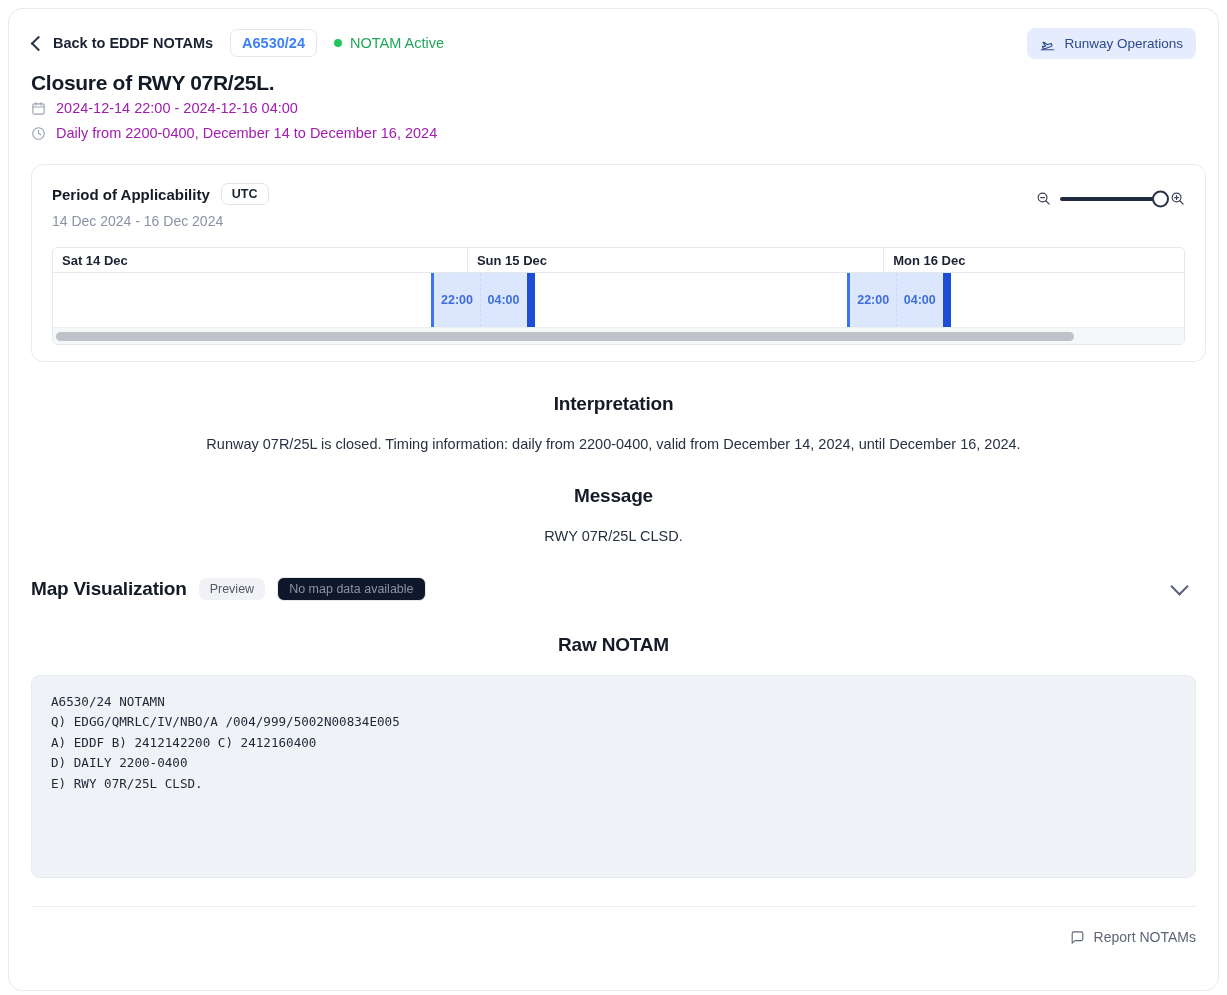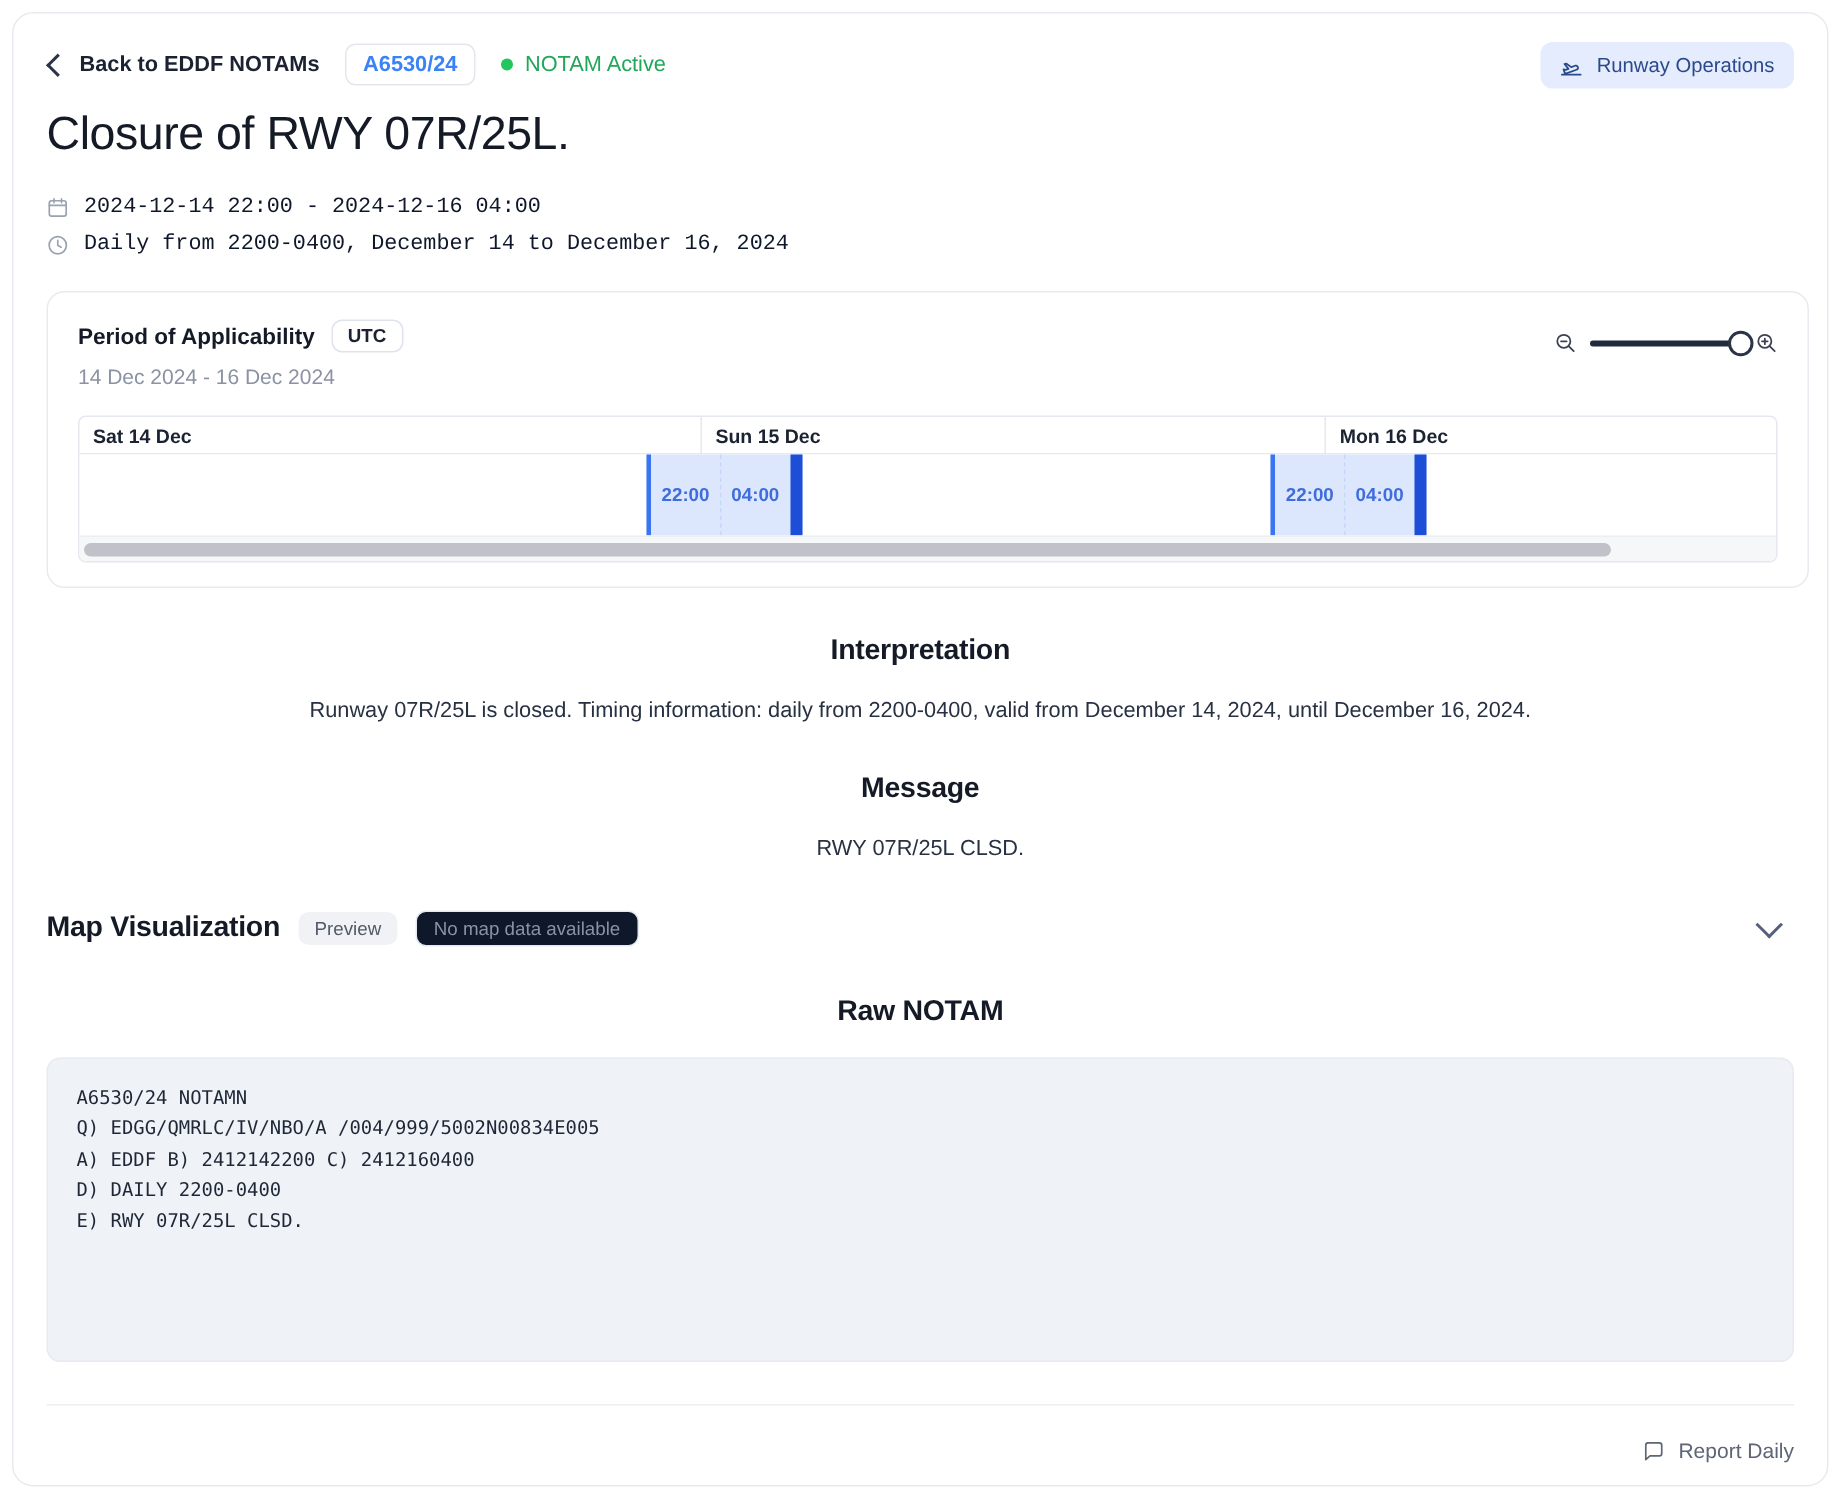--- a/index.html
+++ b/index.html
@@ -59,29 +59,28 @@
     background: #e4ecfd; color: #2b4a8b;
     border-radius: 8px;
     padding: 8px 13px;
     font-size: 13.5px; font-weight: 500;
     cursor: pointer;
   }
 
   
   .head-block { padding: 16px 22px 0 22px; }
   h1.title {
-    font-size: 31px; font-weight: 400; color: #141a26;
+    font-size: 21px; font-weight: 700; color: #141a26;
     letter-spacing: -0.3px;
-    margin-bottom: 23px;
+    margin-bottom: 5px;
   }
   .meta-row {
     display: flex; align-items: center; gap: 10px;
-    color: #0f172a; font-size: 14.5px;
+    color: #a21caf; font-size: 14.5px;
     margin-bottom: 9px;
-    font-family: Liberation Mono, monospace;
   }
   .meta-row svg { flex: none; }
 
   
   .period-card {
     margin: 23px 12px 0 22px;
     border: 1px solid #e8eaef; border-radius: 12px;
     background: #ffffff;
     padding: 18px 20px 16px 20px;
   }
@@ -344,17 +343,17 @@
 A) EDDF B) 2412142200 C) 2412160400
 D) DAILY 2200-0400
 E) RWY 07R/25L CLSD.</div>
 
   <div class="footer-divider"></div>
   <div class="footer">
     <div class="report-issue">
       <svg width="15" height="15" viewBox="0 0 24 24" fill="none" stroke="#5d6576" stroke-width="1.8" stroke-linecap="round" stroke-linejoin="round">
         <path d="M20.5 14.5a2.5 2.5 0 0 1-2.5 2.5H8l-4.5 4V5.5A2.5 2.5 0 0 1 6 3h12a2.5 2.5 0 0 1 2.5 2.5z"></path>
       </svg>
-      <span>Report Daily</span>
+      <span>Report NOTAMs</span>
     </div>
   </div>
 
 </div>
 
 </body></html>

